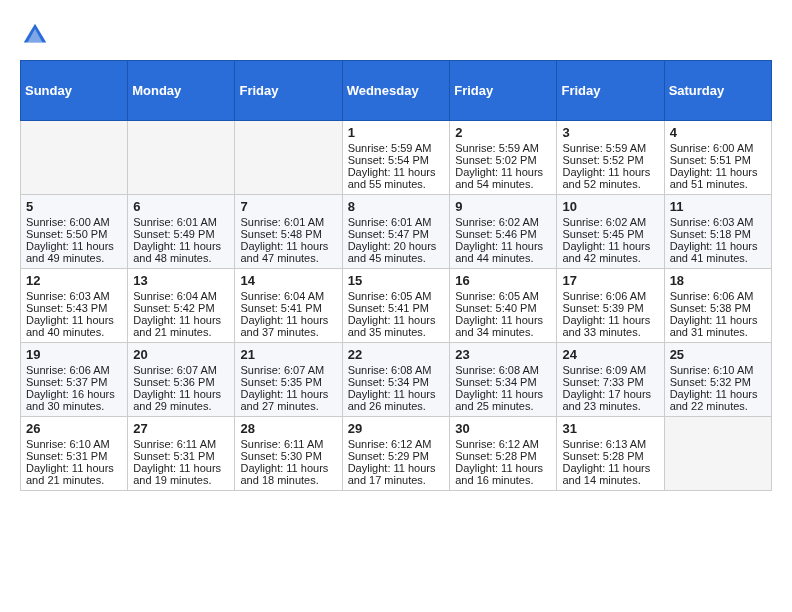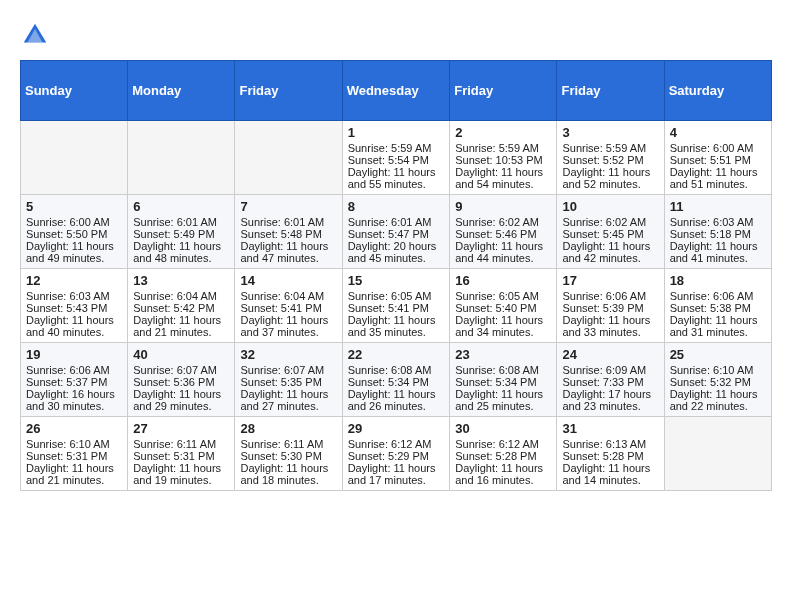--- a/index.html
+++ b/index.html
@@ -127,21 +127,21 @@
         <td class="day-cell-empty" style="background: rgb(245, 245, 245);"></td>
         <td>
           <div class="day-number">1</div>
           <div>Sunrise: 5:59 AM</div>
           <div>Sunset: 5:54 PM</div>
           <div>Daylight: 11 hours and 55 minutes.</div>
         </td>
         <td>
           <div class="day-number">2</div>
           <div>Sunrise: 5:59 AM</div>
-          <div>Sunset: 10:53 PM</div>
+          <div>Sunset: 5:02 PM</div>
           <div>Daylight: 11 hours and 54 minutes.</div>
         </td>
         <td>
           <div class="day-number">3</div>
           <div>Sunrise: 5:59 AM</div>
           <div>Sunset: 5:52 PM</div>
           <div>Daylight: 11 hours and 52 minutes.</div>
         </td>
         <td>
           <div class="day-number">4</div>
@@ -239,27 +239,27 @@
         </td>
       </tr>
       <tr>
         <td>
           <div class="day-number">19</div>
           <div>Sunrise: 6:06 AM</div>
           <div>Sunset: 5:37 PM</div>
           <div>Daylight: 16 hours and 30 minutes.</div>
         </td>
         <td>
-          <div class="day-number">40</div>
+          <div class="day-number">20</div>
           <div>Sunrise: 6:07 AM</div>
           <div>Sunset: 5:36 PM</div>
           <div>Daylight: 11 hours and 29 minutes.</div>
         </td>
         <td>
-          <div class="day-number">32</div>
+          <div class="day-number">21</div>
           <div>Sunrise: 6:07 AM</div>
           <div>Sunset: 5:35 PM</div>
           <div>Daylight: 11 hours and 27 minutes.</div>
         </td>
         <td>
           <div class="day-number">22</div>
           <div>Sunrise: 6:08 AM</div>
           <div>Sunset: 5:34 PM</div>
           <div>Daylight: 11 hours and 26 minutes.</div>
         </td>

